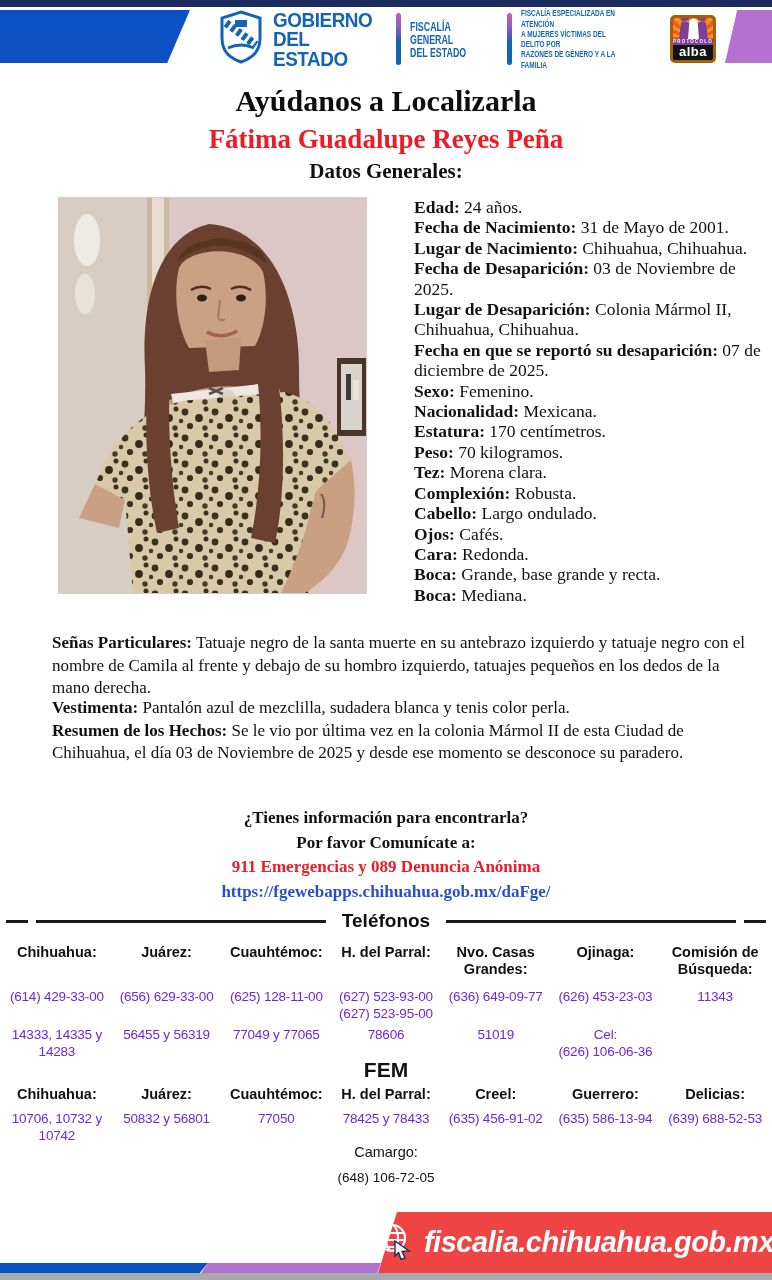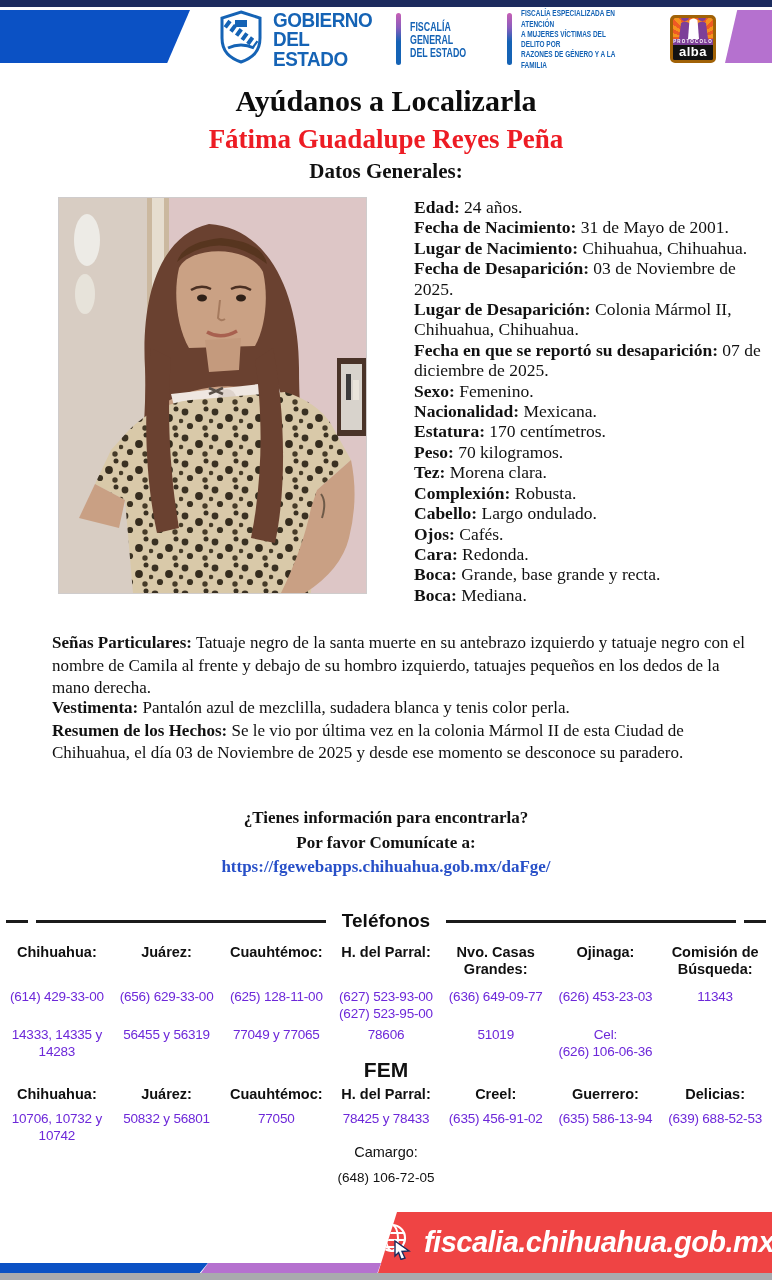--- a/index.html
+++ b/index.html
@@ -216,20 +216,21 @@
   <p class="senas"><span class="lbl">Señas Particulares:</span> <span>Tatuaje negro de la santa muerte en su antebrazo izquierdo y tatuaje negro con el nombre de Camila al frente y debajo de su hombro izquierdo, tatuajes pequeños en los dedos de la mano derecha.</span></p>
 
   <div class="vest-res">
     <div><span class="lbl">Vestimenta:</span> <span>Pantalón azul de mezclilla, sudadera blanca y tenis color perla.</span></div>
     <div><span class="lbl">Resumen de los Hechos:</span> <span>Se le vio por última vez en la colonia Mármol II de esta Ciudad de Chihuahua, el día 03 de Noviembre de 2025 y desde ese momento se desconoce su paradero.</span></div>
   </div>
 
   <div class="contact">
     <div>¿Tienes información para encontrarla?</div>
     <div>Por favor Comunícate a:</div>
+    <div class="red">911 Emergencias y 089 Denuncia Anónima</div>
     <div class="link">https://fgewebapps.chihuahua.gob.mx/daFge/</div>
   </div>
 
   <div class="rule-row">
     <div class="dash"></div>
     <div class="rline"></div>
     <div class="rule-title">Teléfonos</div>
     <div class="rline"></div>
     <div class="dash r"></div>
   </div>

